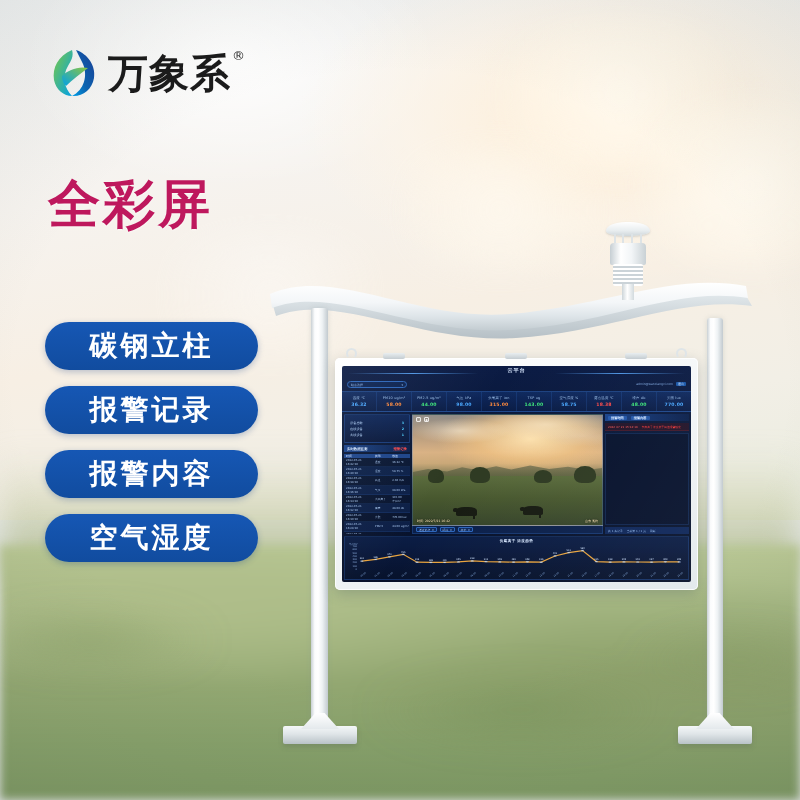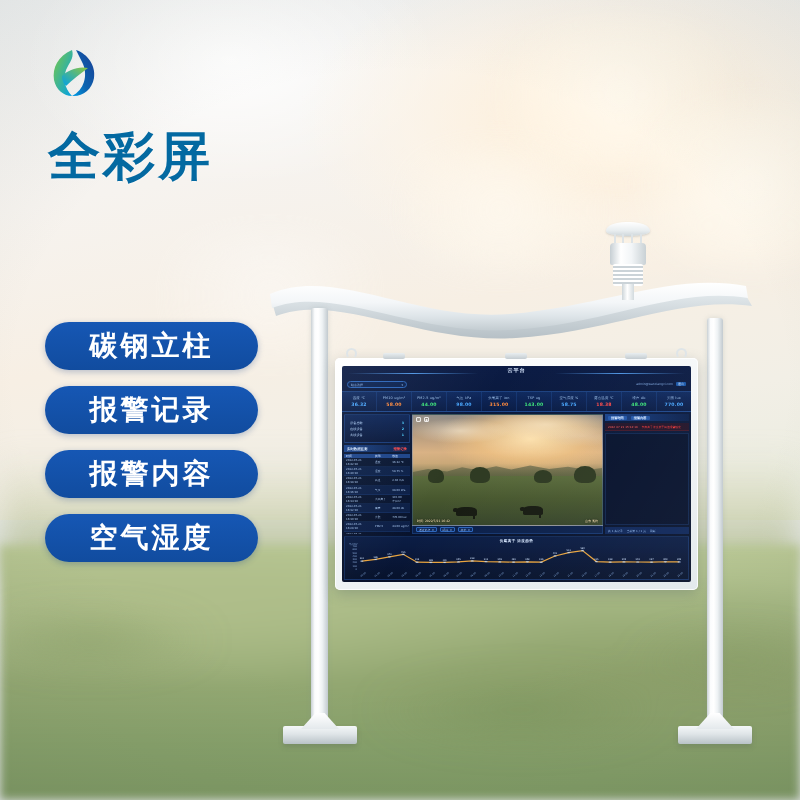--- a/index.html
+++ b/index.html
@@ -55,23 +55,23 @@
   }
 
   
   .logo-wrap { position:absolute; left:50px; top:48px; display:flex; align-items:center; gap:10px; }
   .logo-mark { width:48px; height:50px; position:relative; }
   .logo-text { position:relative; font-size:40px; font-weight:bold; color:#1b1b1b;
                letter-spacing:1px; line-height:1; font-family:"DejaVu Sans", sans-serif; }
   .logo-r { position:absolute; right:-15px; top:-4px; font-size:13px; font-weight:normal; color:#2b2b2b; }
 
   .headline { position:absolute; left:48px; top:128px; }
-  .headline .l1 { font-size:52px; font-weight:bold; color:#0369a1; letter-spacing:3px;
+  .headline .l1 { font-size:52px; font-weight:bold; color:#be185d; letter-spacing:3px;
                   line-height:1.08; font-family:"DejaVu Sans", sans-serif;
-                  text-shadow:0 1px 2px rgba(255,255,255,.6); }
+                  text-shadow:0 1px 2px rgba(255,255,255,.6);margin-top:48px; }
   .headline .l2 { font-size:52px; font-weight:bold; color:#1c1c1c; letter-spacing:2px;
                   line-height:1.18; font-family:"DejaVu Sans", sans-serif;
                   text-shadow:0 1px 2px rgba(255,255,255,.6); }
 
   .pills { position:absolute; left:45px; top:322px; display:flex; flex-direction:column; gap:16px; }
   .pill {
     width:213px; height:48px; border-radius:26px;
     background:linear-gradient(180deg,#1657b4 0%, #114c9f 100%);
     color:#fff; font-size:28px; font-weight:bold; letter-spacing:3px;
     display:flex; align-items:center; justify-content:center;
@@ -667,20 +667,24 @@
       </linearGradient>
       <linearGradient id="lg3" x1="0" y1="1" x2="1" y2="0">
         <stop offset="0%" stop-color="#00a0e9"></stop>
           <stop offset="100%" stop-color="#8dc63f"></stop>
       </linearGradient>
     </defs>
     <path d="M22,2 C8,8 2,20 4,32 C6,42 14,48 22,48 C14,40 12,28 18,18 C21,13 24,8 22,2 Z" fill="url(#lg1)"></path>
     <path d="M26,2 C38,6 46,18 44,30 C42,42 32,49 22,48 C34,42 38,28 33,16 C30,10 28,6 26,2 Z" fill="url(#lg2)"></path>
     <path d="M12,28 C18,22 28,18 38,20 C30,26 22,32 16,38 C13,35 12,31 12,28 Z" fill="url(#lg3)"></path>
   </svg>
+  <div class="logo-text">
+    <span>万象系</span>
+    <span class="logo-r">®</span>
+  </div>
 </div>
 
 <div class="headline">
   <div class="l1">全彩屏</div>
 </div>
 
 <div class="pills" id="pills">
     <div class="pill">碳钢立柱</div>
     <div class="pill">报警记录</div>
     <div class="pill">报警内容</div>

